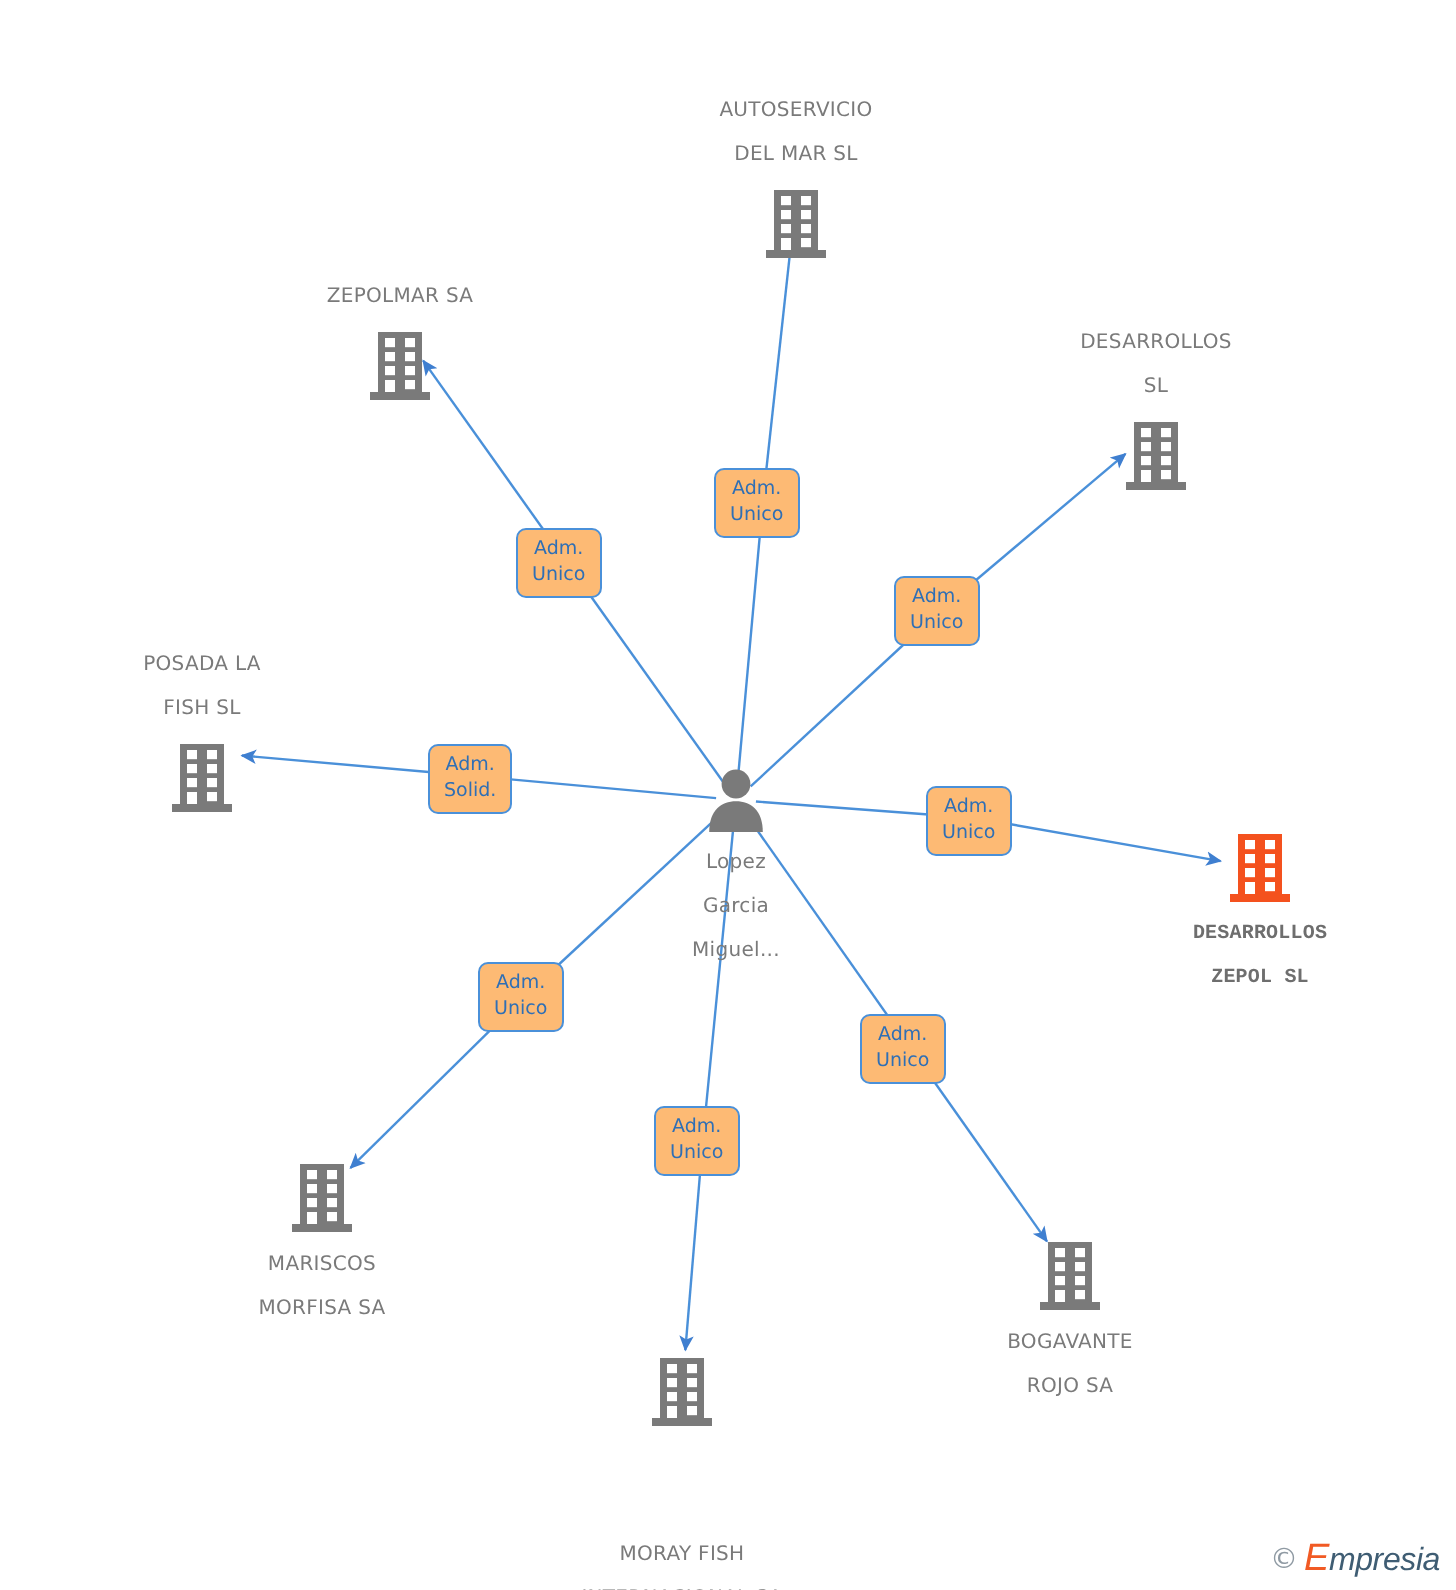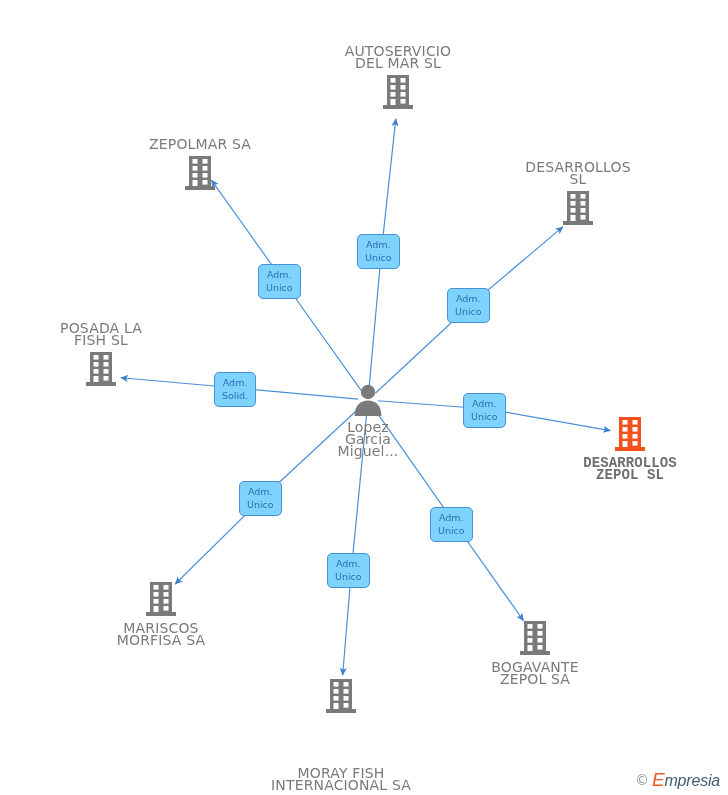--- a/index.html
+++ b/index.html
@@ -27,43 +27,43 @@
   .node {
     position: absolute;
     width: 150px;
     margin-left: -75px;
     text-align: center;
     display: flex;
     flex-direction: column;
     align-items: center;
   }
   .node-label {
-    font-size: 14px;
-    line-height: 12px;
+    font-size: 10px;
+    line-height: 22px;
     color: #7a7a7a;
     letter-spacing: 0.15px;
     white-space: pre-line;
   }
   .node-label.highlight {
     color: #6e6e6e;
     font-weight: bold;
     letter-spacing: 0.1px;
   }
   .node-icon {
     display: block;
     line-height: 0;
   }
   .node.label-top .node-label { order: 0; margin-bottom: 5px; }
   .node.label-top .node-icon { order: 1; }
   .node.label-bottom .node-icon { order: 0; }
   .node.label-bottom .node-label { order: 1; margin-top: 5px; }
 
   .edge-label {
     position: absolute;
-    background: #7dd3fc;
+    background: #fdba74;
     border: 1px solid #4a90d9;
     border-radius: 5px;
     color: #2f6fb5;
     font-size: 9.5px;
     line-height: 13px;
     padding: 3px 7px 4px 7px;
     text-align: center;
     white-space: pre-line;
     box-sizing: border-box;
   }
@@ -278,21 +278,21 @@
         <rect x="17.5" y="4" width="5" height="4.6" fill="#fff"></rect>
         <rect x="7.5" y="11" width="5" height="4.6" fill="#fff"></rect>
         <rect x="17.5" y="11" width="5" height="4.6" fill="#fff"></rect>
         <rect x="7.5" y="18" width="5" height="4.6" fill="#fff"></rect>
         <rect x="17.5" y="18" width="5" height="4.6" fill="#fff"></rect>
         <rect x="7.5" y="25" width="5" height="6" fill="#fff"></rect>
         <rect x="17.5" y="25" width="5" height="4.6" fill="#fff"></rect>
       </svg>
     </span>
     <span class="node-label">BOGAVANTE
-ZEPOL SA</span>
+ROJO SA</span>
   </div>
 
   <div class="edge-label" style="left:357px; top:234px;">Adm.
 Unico</div>
   <div class="edge-label" style="left:258px; top:264px;">Adm.
 Unico</div>
   <div class="edge-label" style="left:447px; top:288px;">Adm.
 Unico</div>
   <div class="edge-label" style="left:214px; top:372px;">Adm.
 Solid.</div>

